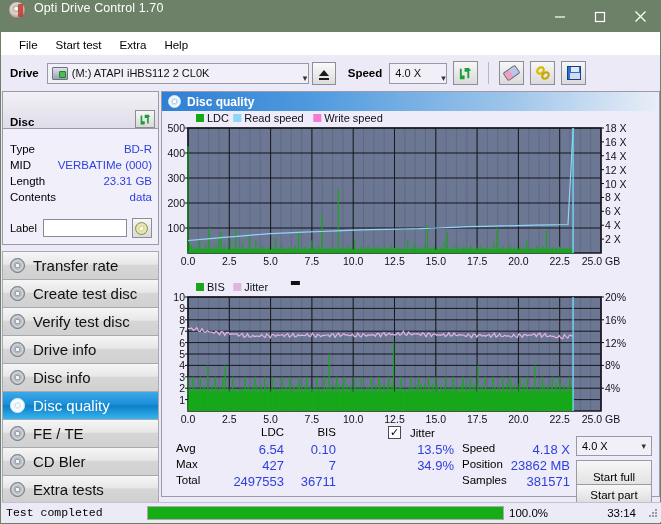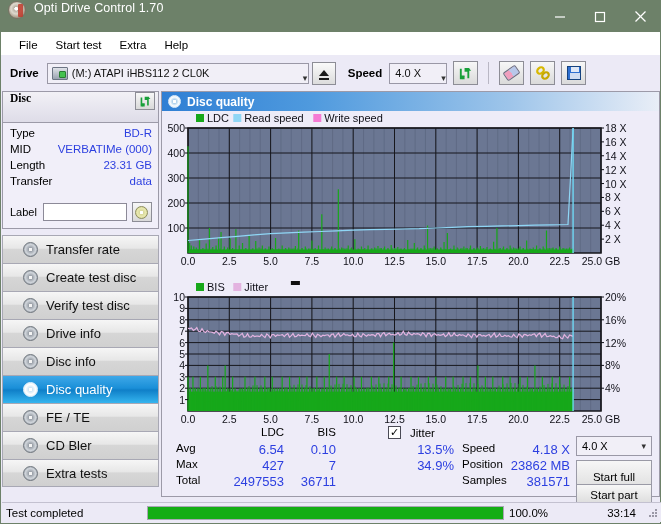--- a/index.html
+++ b/index.html
@@ -103,33 +103,33 @@
   }
   .floppy {
     width: 14px; height: 14px; background: #2e6fd0; border: 1px solid #15427f; position: relative;
   }
   .floppy::before { content:""; position:absolute; left:3px; top:0; width:8px; height:5px; background:#dfe8f7; }
   .floppy::after { content:""; position:absolute; left:2px; bottom:0; width:10px; height:6px; background:#cfdcf2; }
 
   
   .leftcol { position: absolute; left: 1px; top: 90px; width: 157px; }
   .panel-hdr {
-    height: 32px; background: linear-gradient(#f2f1f6,#dedce8);
+    height: 38px; background: linear-gradient(#f2f1f6,#dedce8);
     border: 1px solid #9c9aa8; border-bottom: 1px solid #9c9aa8;
-    display: flex; align-items: flex-start; padding: 0 3px; font-family: Liberation Serif, serif;
+    display: flex; align-items: flex-end; padding: 0 3px;
   }
   .panel-hdr .t { font-weight: bold; font-size: 11.5px; margin-left: 4px; }
   .panel-hdr .btn {
     margin-left: auto; width: 20px; height: 18px;
     background: linear-gradient(#f7f7f7,#d9d9d9); border: 1px solid #8d8d96;
     display:flex;align-items:center;justify-content:center;
   }
   .disc-body {
     border: 1px solid #9c9aa8; border-top: none; background: #f1eff9;
-    padding: 2px 6px 6px 7px;
+    padding: 12px 6px 6px 7px;
   }
   .row { display: flex; align-items: center; height: 16px; font-size: 11.5px; }
   .row .k { color: #000; }
   .row .v { margin-left: auto; color: #2c3fe0; }
   .label-row { display: flex; align-items: center; margin-top: 13px; }
   .label-input {
     width: 84px; height: 18px; background: #ffffff; border: 1px solid #8c8a98;
     margin-left: 6px;
   }
   .disc-btn {
@@ -141,22 +141,22 @@
     width: 13px; height: 13px; border-radius: 50%;
     background: radial-gradient(circle at 50% 50%, #ffffff 0 18%, #d7d79a 22%, #e9e9b0 55%, #c5c57e 100%);
     border: 1px solid #8d8d5e;
   }
 
   .navlist { margin-top: 6px; }
   .navbtn {
     height: 28px; margin-bottom: 0px;
     background: linear-gradient(#f6f6f6 0%, #e7e7e7 45%, #d6d6d6 50%, #d0d0d0 100%);
     border: 1px solid #a8a8b4; border-bottom: none;
-    display: flex; align-items: center; padding-left: 20px;
-    font-size: 13px; color: #111;
+    display: flex; align-items: center; padding-left: 7px;
+    font-size: 15px; color: #111;
   }
   .navbtn:last-child { border-bottom: 1px solid #a8a8b4; }
   .navbtn.active {
     background: linear-gradient(#3ea8e8 0%, #1a8fd8 45%, #0f7fc8 52%, #35b5ef 100%);
     color: #ffffff;
   }
   .navicon {
     width: 15px; height: 15px; margin-right: 8px; border-radius: 50%;
     background: radial-gradient(circle at 50% 50%, #f4f4f4 0 16%, #9aa0a8 20%, #cfd4da 55%, #7f868f 100%);
     border: 1px solid #6e757d; flex: none;
@@ -208,21 +208,21 @@
     position: absolute; background: #f1eff7; border: 1px solid #9a98a6;
     display: flex; align-items: center; padding-left: 5px; font-size: 11px;
   }
 
   
   .statusbar {
     position: absolute; left: 1px; bottom: 1px; width: 659px; height: 20px;
     background: #eceaf6; border-top: 1px solid #c3c1d0;
     display: flex; align-items: center;
   }
-  .sb-text { font-size: 11.5px; padding-left: 4px; width: 145px; }
+  .sb-text { font-size: 11.5px; padding-left: 4px; width: 145px; font-family: Liberation Mono, monospace; }
   .sb-progress {
     width: 357px; height: 14px; background: #ffffff; border: 1px solid #a9a7b4; position: relative;
   }
   .sb-fill { height: 100%; background: #14ad14; }
   .sb-pct { width: 58px; text-align: left; padding-left: 5px; font-size: 11.5px; }
   .sb-time { width: 80px; text-align: right; font-size: 11.5px; padding-right: 6px; }
   .grip { margin-left: auto; margin-right: 3px; width: 10px; height: 10px; }
 </style>
 </head>
 <body>
@@ -318,21 +318,21 @@
       </div>
       <div class="row">
         <span class="k">MID</span>
         <span class="v">VERBATIMe (000)</span>
       </div>
       <div class="row">
         <span class="k">Length</span>
         <span class="v">23.31 GB</span>
       </div>
       <div class="row">
-        <span class="k">Transfer</span>
+        <span class="k">Contents</span>
         <span class="v">data</span>
       </div>
       <div class="label-row">
         <span>Label</span>
         <input class="label-input" type="text" value="" style="">
         <div class="disc-btn">
           <div class="cd-glyph"></div>
         </div>
       </div>
     </div>

